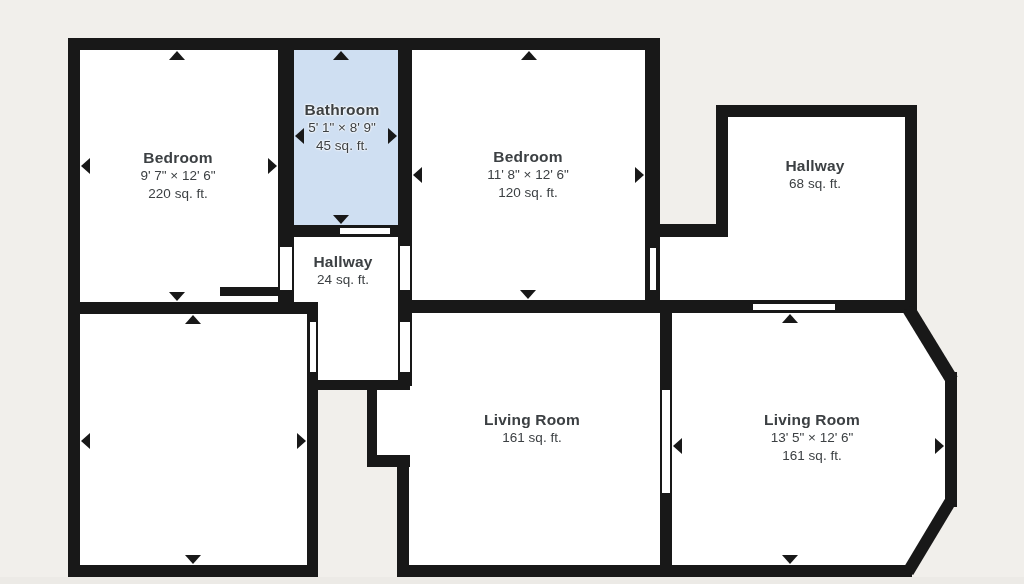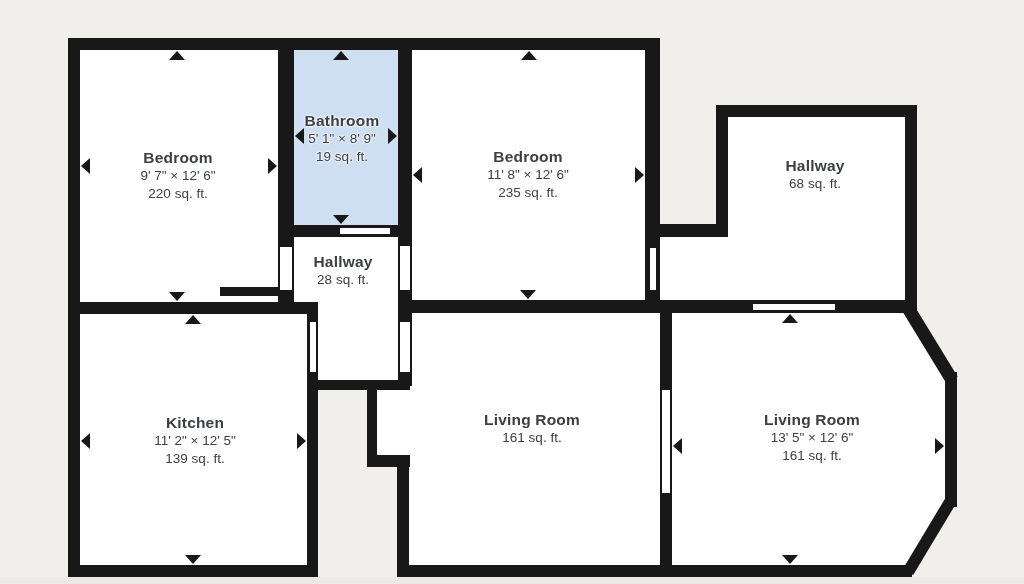--- a/index.html
+++ b/index.html
@@ -125,49 +125,44 @@
       <polygon points="790,564 782,555 798,555"></polygon>
     </g>
   </svg>
 
   <div class="label" style="left:178px;top:176px;">
     <span class="name">Bedroom</span>
     <span class="dims">9' 7" × 12' 6"</span>
     <span class="area">220 sq. ft.</span>
   </div>
 
-  <div class="label" style="left:342px;top:139px;">
+  <div class="label" style="left:342px;top:128px;">
     <span class="name">Bathroom</span>
     <span class="dims">5' 1" × 8' 9"</span>
-    <span class="area">19 sq. ft.</span>
+    <span class="area">45 sq. ft.</span>
   </div>
 
   <div class="label" style="left:528px;top:175px;">
     <span class="name">Bedroom</span>
     <span class="dims">11' 8" × 12' 6"</span>
-    <span class="area">235 sq. ft.</span>
+    <span class="area">120 sq. ft.</span>
   </div>
 
   <div class="label" style="left:815px;top:175px;">
     <span class="name">Hallway</span>
 
     <span class="area">68 sq. ft.</span>
   </div>
 
   <div class="label" style="left:343px;top:271px;">
     <span class="name">Hallway</span>
 
-    <span class="area">28 sq. ft.</span>
+    <span class="area">24 sq. ft.</span>
   </div>
 
-  <div class="label" style="left:195px;top:441px;">
-    <span class="name">Kitchen</span>
-    <span class="dims">11' 2" × 12' 5"</span>
-    <span class="area">139 sq. ft.</span>
-  </div>
 
   <div class="label" style="left:532px;top:429px;">
     <span class="name">Living Room</span>
 
     <span class="area">161 sq. ft.</span>
   </div>
 
   <div class="label" style="left:812px;top:438px;">
     <span class="name">Living Room</span>
     <span class="dims">13' 5" × 12' 6"</span>

